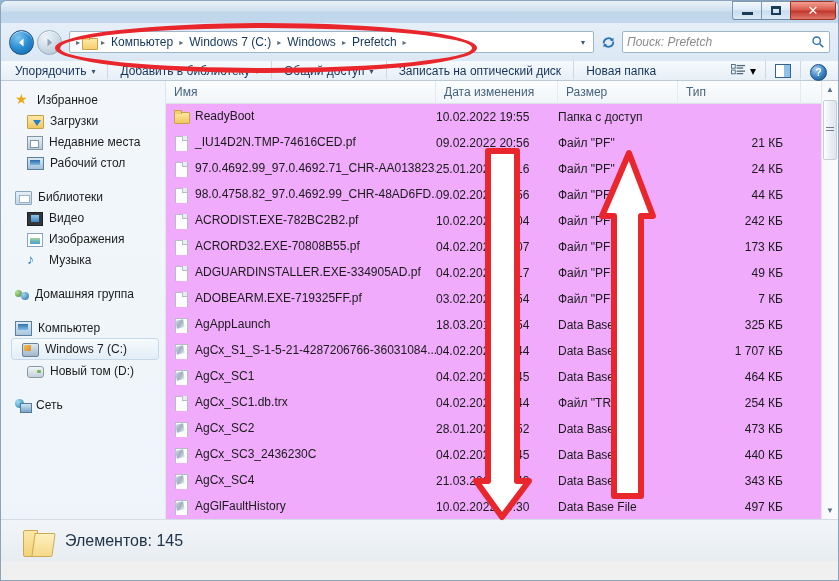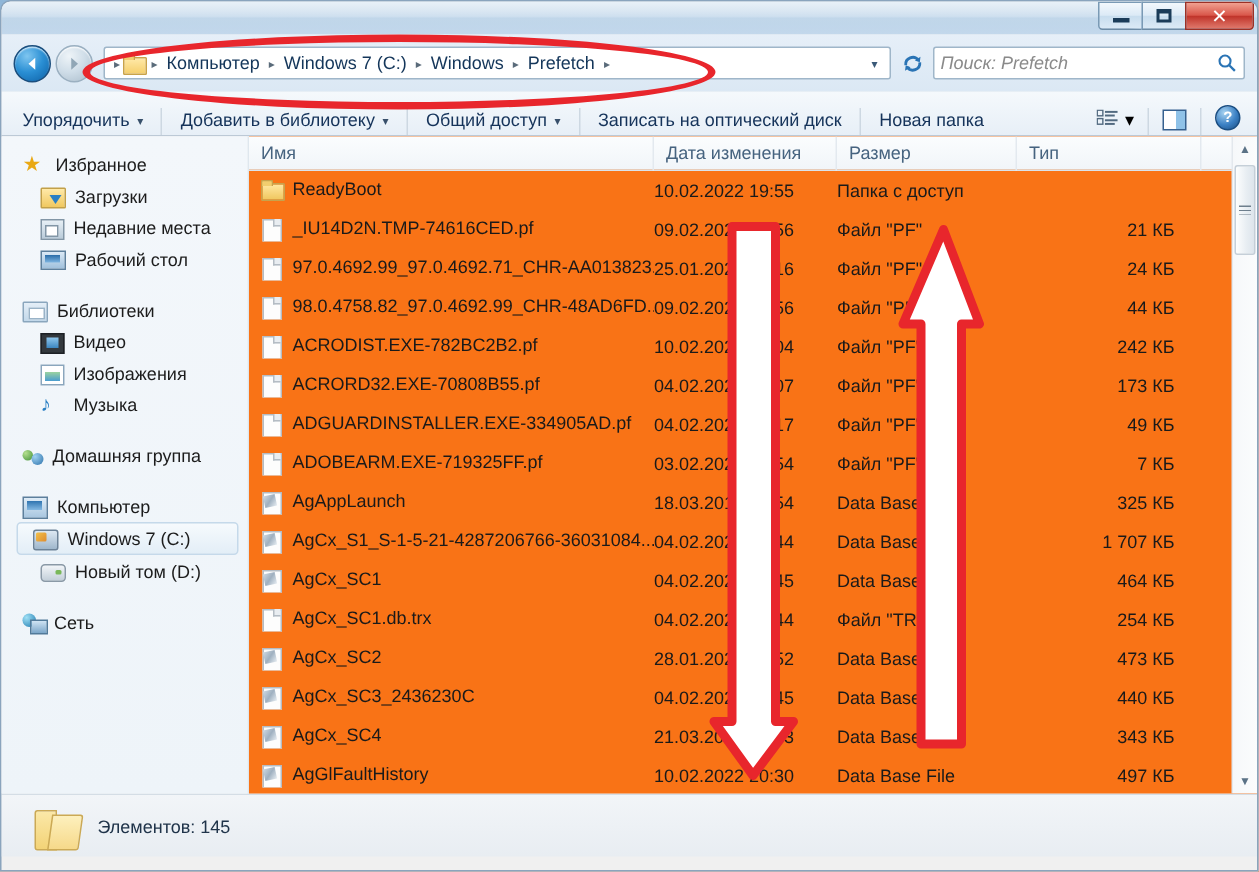--- a/index.html
+++ b/index.html
@@ -101,21 +101,21 @@
   }
   .searchbox{
     width:208px;height:22px;display:flex;align-items:center;
     background:#fff;border:1px solid #9fb6c9;border-radius:2px;
     padding:0 4px;box-sizing:border-box;
   }
   .searchbox .ph{flex:1;color:#8a8a8a;font-style:italic;font-size:12px;}
   .searchbox .mag{color:#2a6ca8;font-size:13px;}
   
   .cmdbar{
-    height:30px;display:flex;align-items:flex-end;
+    height:20px;display:flex;align-items:flex-start;
     background:linear-gradient(180deg,#f5f9fc 0%,#e7eff7 100%);
     border-bottom:1px solid #bcc9d6;
     padding:0 6px;box-sizing:border-box;
   }
   .cmd{
     display:flex;align-items:center;gap:5px;
     padding:3px 8px;border-radius:3px;color:#15335a;font-size:12px;white-space:nowrap;
   }
   .cmd .dd{font-size:8px;color:#38506b;}
   .cmd-sep{width:1px;height:18px;background:#cdd8e2;margin:0 4px;}
@@ -178,21 +178,21 @@
   .ico-computer{width:15px;height:13px;margin-top:1px;background:linear-gradient(180deg,#dfecf7,#a8c6e0);border:1px solid #5d7f9c;}
   .ico-computer:after{content:"";position:absolute;left:2px;top:2px;width:10px;height:6px;background:linear-gradient(180deg,#2f74b0,#83b8e2);}
   .ico-hdd-win{width:15px;height:12px;margin-top:2px;background:linear-gradient(180deg,#dde8f2,#9fb7cc);border:1px solid #6c8297;border-radius:2px;}
   .ico-hdd-win:after{content:"";position:absolute;left:1px;top:1px;width:7px;height:6px;background:linear-gradient(135deg,#f2c14b,#de8c2e);border-radius:1px;}
   .ico-hdd{width:15px;height:10px;margin-top:3px;background:linear-gradient(180deg,#f2f5f8,#c3cfd9);border:1px solid #8a99a6;border-radius:3px;}
   .ico-hdd:after{content:"";position:absolute;right:2px;top:3px;width:4px;height:3px;background:#79b85a;border-radius:1px;}
   .ico-net{width:15px;height:13px;margin-top:1px;position:relative;}
   .ico-net:before{content:"";position:absolute;left:0;top:0;width:9px;height:9px;border-radius:50%;background:radial-gradient(circle at 30% 30%,#9fe0f5,#1d78ae);}
   .ico-net:after{content:"";position:absolute;left:5px;top:4px;width:10px;height:8px;background:linear-gradient(180deg,#cfe3f3,#7ba6c9);border:1px solid #527a99;}
   
-  .filelist{flex:1;position:relative;background:#f97316;overflow:hidden;}
+  .filelist{flex:1;position:relative;background:#f0abfc;overflow:hidden;}
   .headers{
     display:flex;height:23px;align-items:center;
     background:linear-gradient(180deg,#fbfdfe 0%,#f1f5f9 100%);
     border-bottom:1px solid #dbe3ea;font-size:12px;color:#46637f;
     box-sizing:border-box;
   }
   .hcell{
     padding-left:8px;box-sizing:border-box;height:23px;display:flex;align-items:center;
     border-right:1px solid #e3e9ef;
   }
@@ -231,21 +231,21 @@
     background:linear-gradient(90deg,#fdfefe,#e7edf2 60%,#dde5ec);
     border:1px solid #c5cfd8;border-radius:2px;
     display:flex;align-items:center;justify-content:center;
   }
   .sb-grip{width:8px;height:6px;
     background:repeating-linear-gradient(180deg,#6e7f8d 0 1px,transparent 1px 3px);}
   
   .statusbar{
     height:42px;display:flex;align-items:center;gap:12px;padding-left:22px;
     background:linear-gradient(180deg,#f2f5f8 0%,#e8edf2 100%);
-    border-top:1px solid #d4dde5;box-sizing:border-box;font-size:12px;color:#20344a;
+    border-top:1px solid #d4dde5;box-sizing:border-box;font-size:16px;color:#20344a;
   }
   .statusfolder{width:30px;height:28px;position:relative;flex:none;}
   .statusfolder:before{content:"";position:absolute;left:0;top:3px;width:13px;height:25px;
     background:linear-gradient(180deg,#fbe8a8,#f3d377);border:1px solid #cBA955;border-radius:2px 0 0 2px;}
   .statusfolder:after{content:"";position:absolute;left:10px;top:6px;width:19px;height:22px;
     background:linear-gradient(180deg,#fdf0bd,#f6d98a);border:1px solid #cBA955;
     transform:skewX(-8deg);border-radius:0 2px 2px 0;}
   
   .anno{position:absolute;pointer-events:none;}
   .anno-ellipse{

